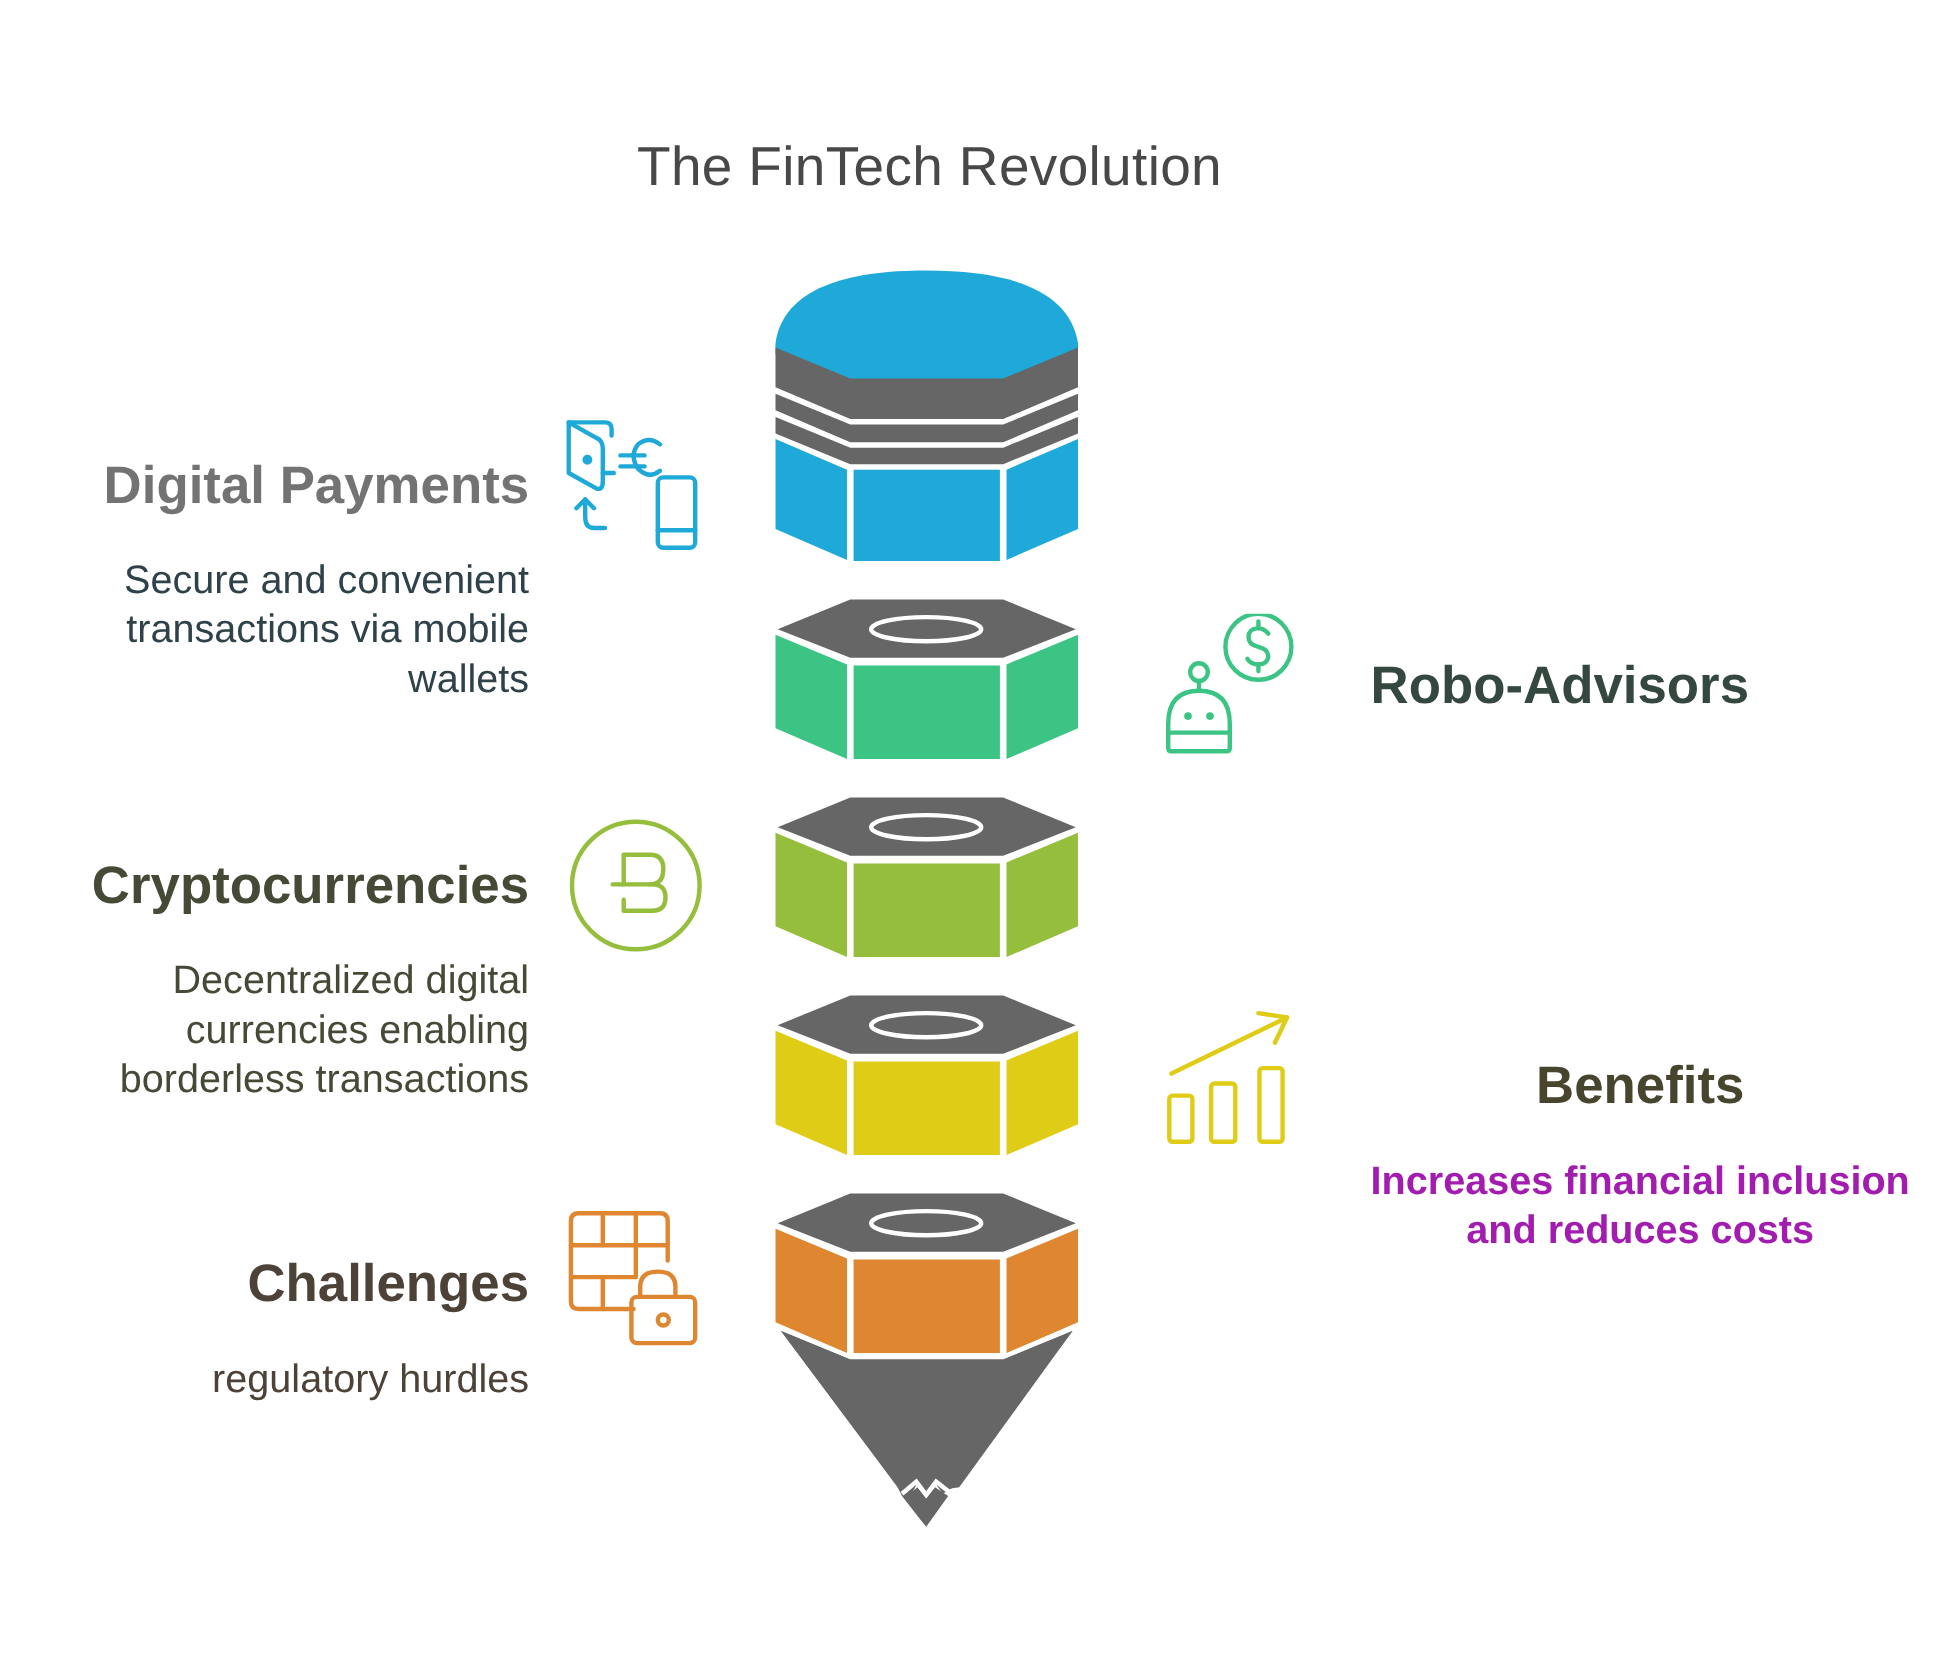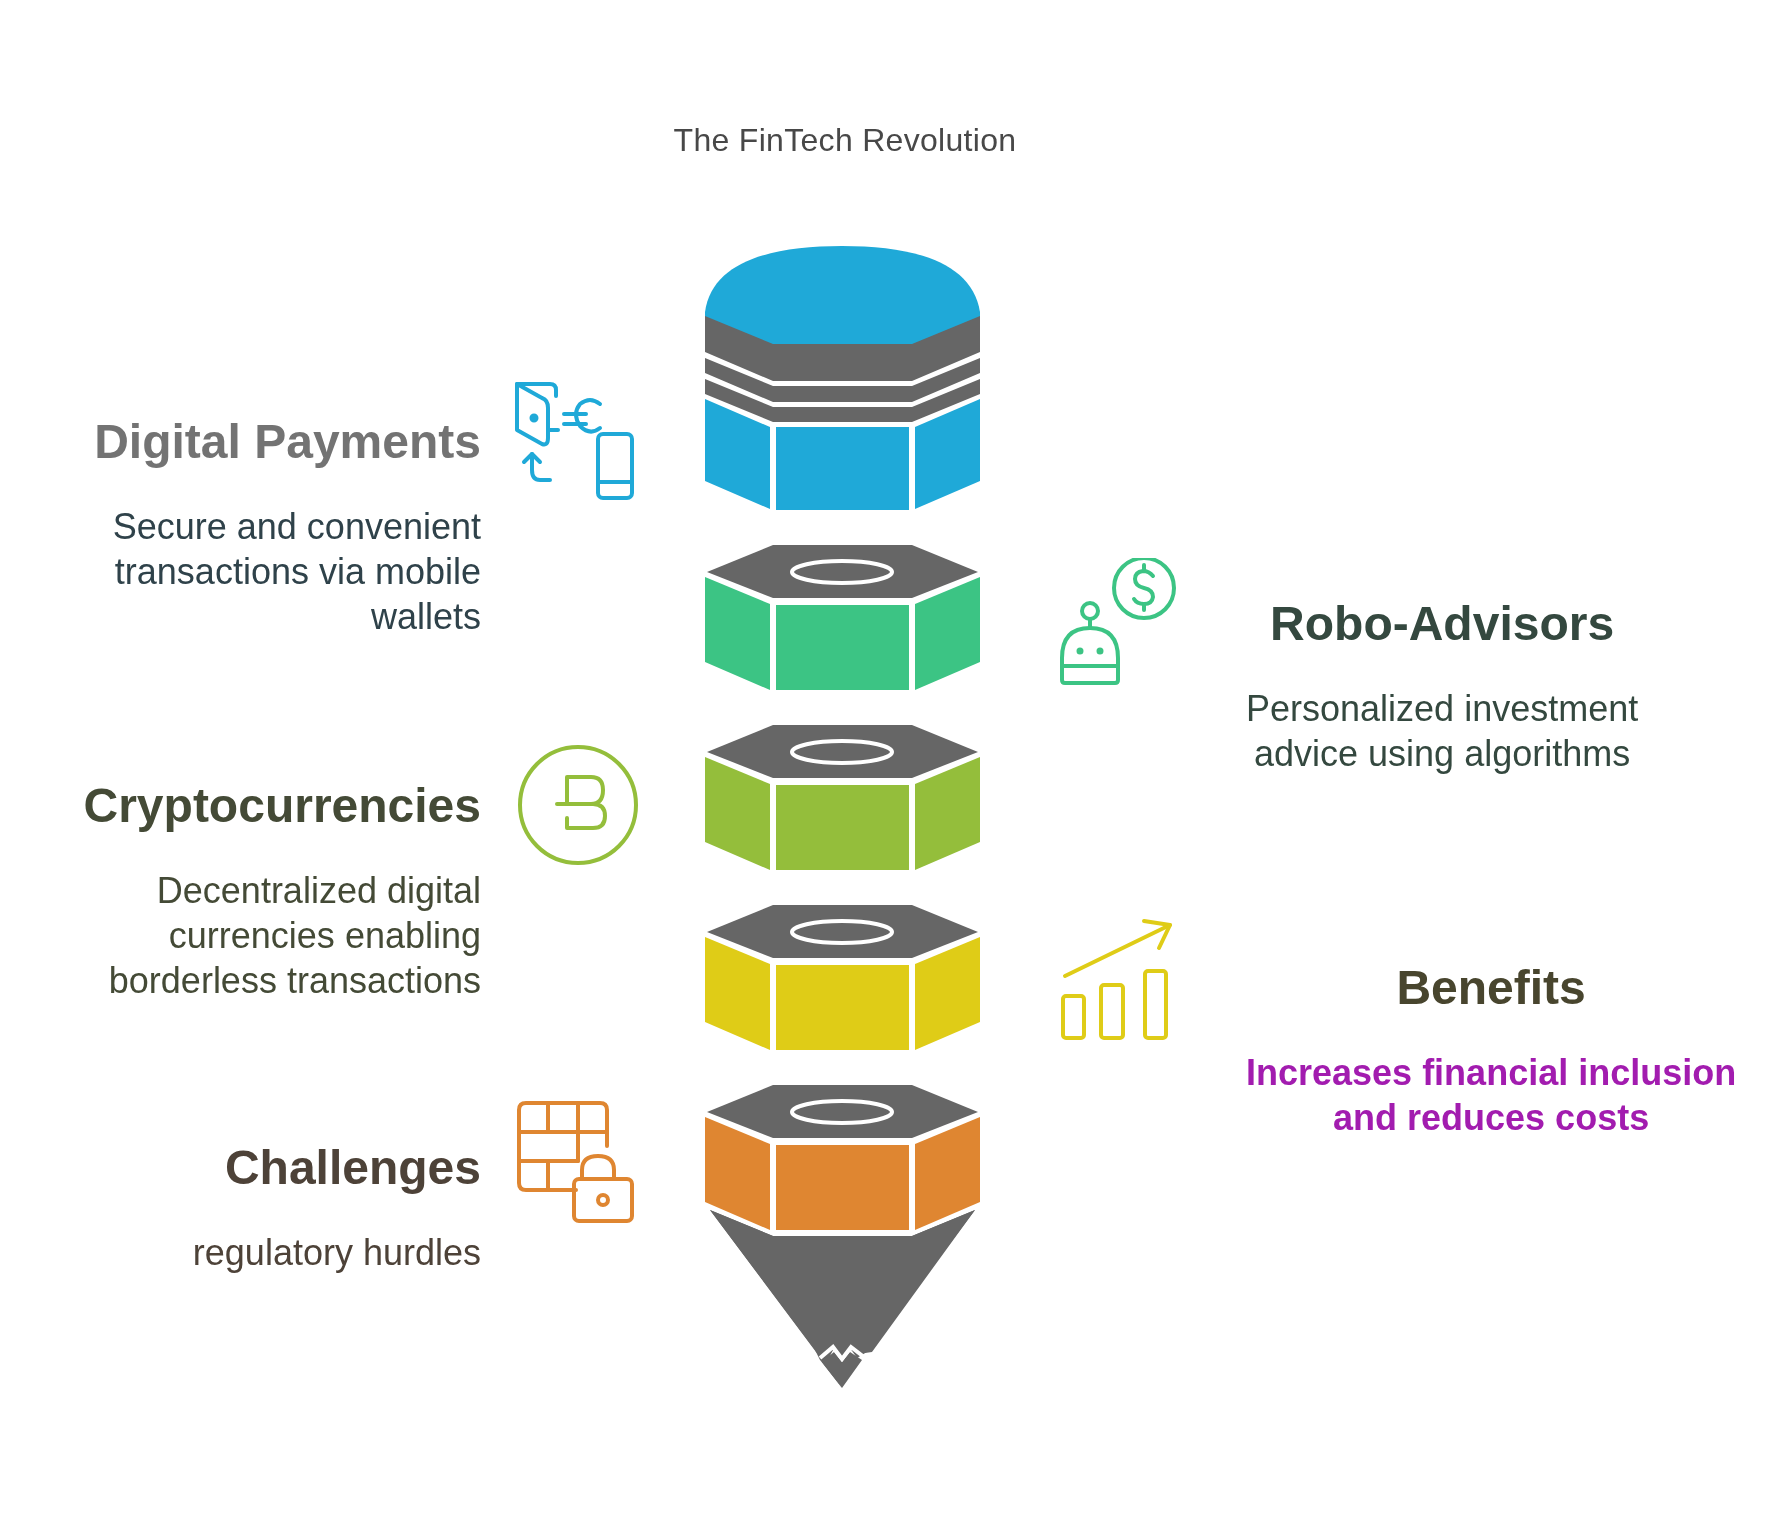--- a/index.html
+++ b/index.html
@@ -1,19 +1,19 @@
 <!DOCTYPE html>
 <html><head>
 <meta charset="utf-8">
 <style>
   html, body { margin: 0; padding: 0; background: #ffffff; }
   body { width: 1775px; height: 1515px; position: relative; overflow: hidden;
          font-family: "Liberation Sans", "DejaVu Sans", sans-serif; }
   .title { position: absolute; left: 0; width: 1690px; top: 122px; text-align: center;
-           font-size: 32px; color: #484848; letter-spacing: 0.3px; }
+           font-size: 50px; color: #484848; letter-spacing: 0.3px; }
   .pencil { position: absolute; left: 0; top: 0; }
   .block { position: absolute; }
   .block .heading { font-weight: bold; font-size: 48px; line-height: 56px; white-space: nowrap; }
   .block .desc { font-size: 36px; line-height: 45px; margin-top: 34px; }
   .left { right: 1294px; text-align: right; }
   .right { left: 1217px; text-align: center; margin-left: 29px; }
   .icon { position: absolute; }
 </style>
 </head>
 <body>
@@ -90,24 +90,20 @@
     <path d="M52,36 L74,36 M52,46 L74,46"></path>
     <rect x="86" y="56" width="34" height="64" rx="5"></rect>
     <path d="M86,104 L120,104"></path>
     <path d="M38,102 L28,102 Q20,102 20,92 L20,76"></path>
     <path d="M12,84 L20,76 L28,84"></path>
   </g>
 </svg>
 
 <div class="block right" style="top:596px;">
   <div class="heading" style="color:#34483f;">Robo-Advisors</div>
-  <div class="desc" style="color:#34483f;">
-    <div>Personalized investment</div>
-    <div>advice using algorithms</div>
-  </div>
 </div>
 <svg class="icon" style="left:1057px;top:558px;" width="125" height="130" viewBox="0 0 125 130">
   <g fill="none" stroke="#3cc484" stroke-width="4" stroke-linecap="round" stroke-linejoin="round">
     <circle cx="87" cy="30" r="30"></circle>
     <path d="M96,18 Q92,13 86,13 Q78,14 78,21 Q78,28 87,30 Q96,32 96,39 Q95,46 87,46 Q80,46 77,41"></path>
     <path d="M87,7 L87,13 M87,46 L87,52"></path>
     <circle cx="33" cy="53" r="8"></circle>
     <path d="M33,61 L33,70"></path>
     <path d="M5,122 L5,100 Q5,70 33,70 Q61,70 61,100 L61,122 Q61,125 58,125 L8,125 Q5,125 5,122 Z"></path>
     <path d="M5,108 L61,108"></path>

